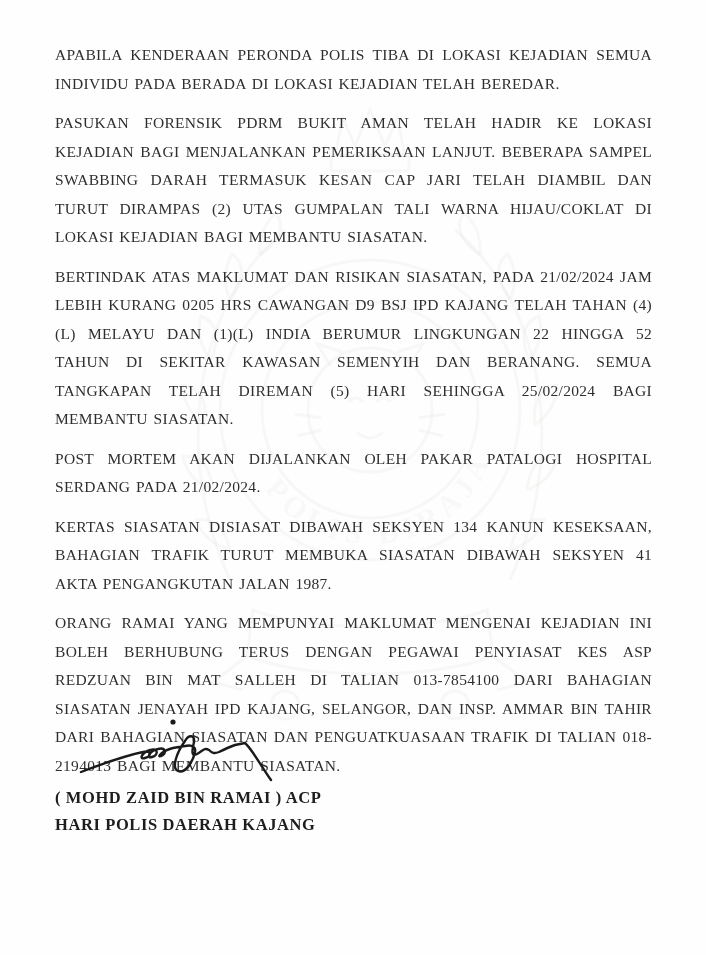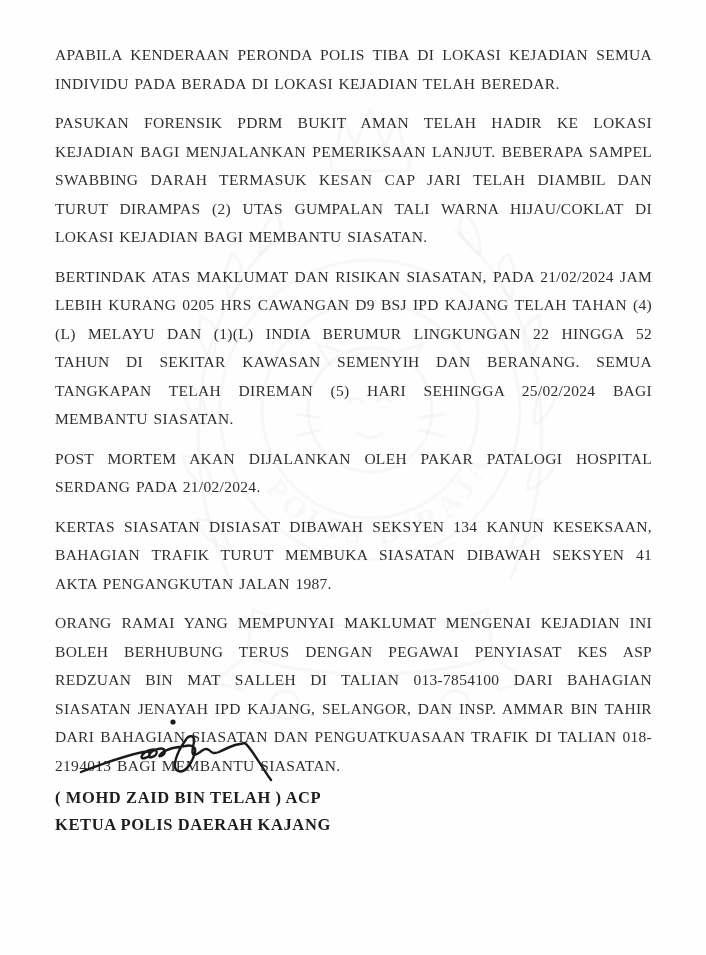--- a/index.html
+++ b/index.html
@@ -157,20 +157,20 @@
                  C112,18 118,19 117,26
                  C115,35 114,41 120,38
                  C126,35 127,31 132,34
                  C135,37 137,38 142,36
                  C148,33 152,31 158,29
                  L168,27
                  C175,33 184,50 194,64"></path>
       </g>
       <circle cx="96" cy="6" r="2.6" fill="#1a1a1a"></circle>
     </svg>
-    <p class="sig-name">( MOHD ZAID BIN TELAH ) ACP</p>
-    <p class="sig-title">KETUA POLIS DAERAH KAJANG</p>
+    <p class="sig-name">( MOHD ZAID BIN RAMAI ) ACP</p>
+    <p class="sig-title">HARI POLIS DAERAH KAJANG</p>
   </div>
 
   <div class="footer">
   </div>
 
 </div>
 
 </body></html>

